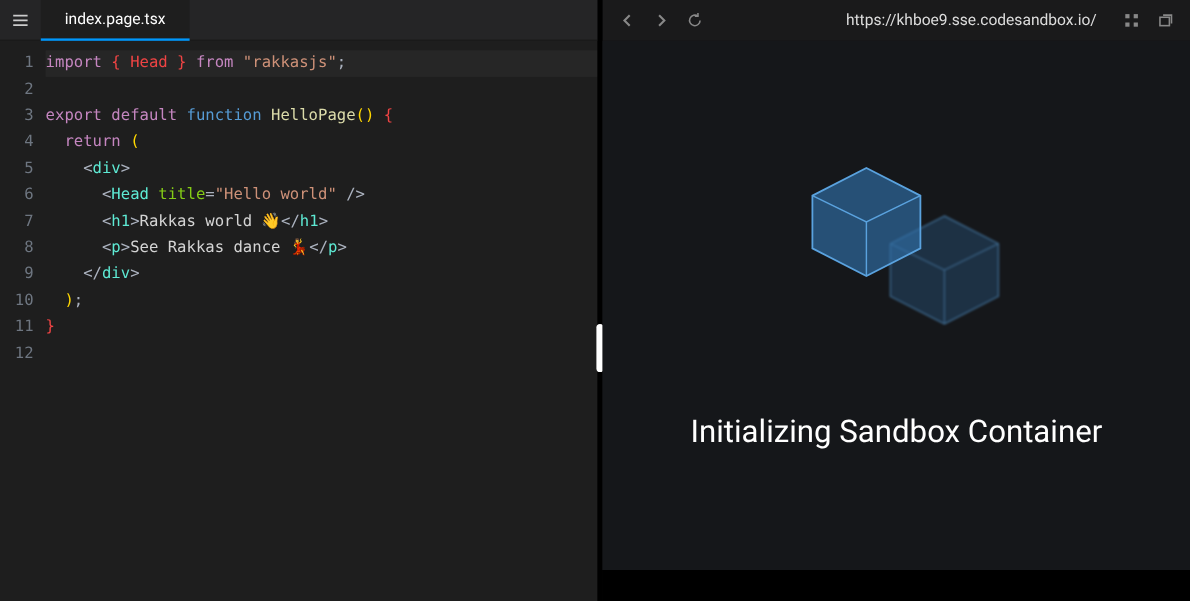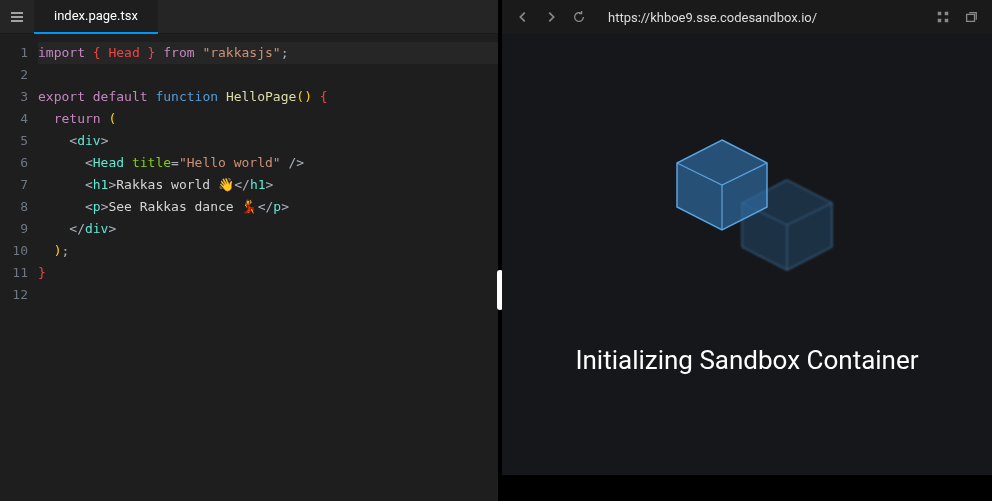--- a/index.html
+++ b/index.html
@@ -15,21 +15,21 @@
       width: 498px;
       height: 100%;
       background: #1e1e1e;
       display: flex;
       flex-direction: column;
     }
     .editor-tabs {
       height: 34px;
       background: #252526;
       display: flex;
-      align-items: center;
+      align-items: flex-start;
       border-bottom: 1px solid #1a1a1a;
     }
     .menu-btn {
       width: 34px;
       height: 34px;
       display: flex;
       align-items: center;
       justify-content: center;
       color: #ccc;
       cursor: pointer;
@@ -89,20 +89,21 @@
       height: 40px;
       background: #fff;
       border-radius: 3px;
       cursor: col-resize;
     }
     .preview-pane {
       flex: 1;
       background: #111;
       display: flex;
       flex-direction: column;
+      text-align: right;
     }
     .browser-bar {
       height: 34px;
       background: #1a1a1b;
       display: flex;
       align-items: center;
       padding: 0 8px;
       gap: 2px;
     }
     .nav-btn {

